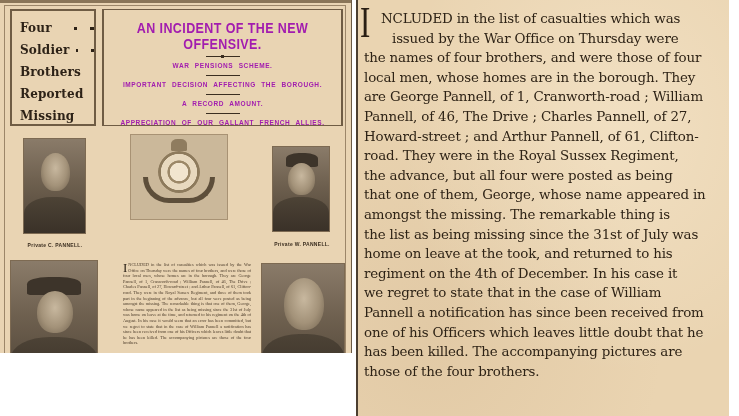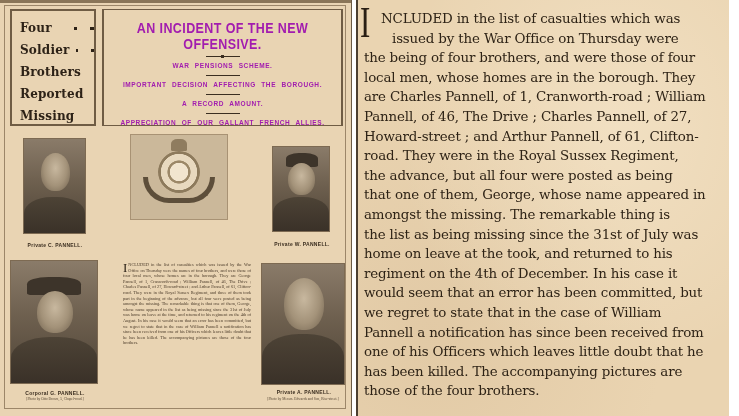--- a/index.html
+++ b/index.html
@@ -1,21 +1,21 @@
 <!DOCTYPE html>
 <html><head>
 <meta charset="utf-8">
 <style>
   * { box-sizing: border-box; margin: 0; padding: 0; }
   html, body { width: 739px; height: 416px; background: #ffffff; overflow: hidden; }
   body { position: relative; font-family: "DejaVu Serif", serif; }
 
   
   .left-panel {
-    position: absolute; left: 0; top: 0; width: 352px; height: 416px;
+    position: absolute; left: 0; top: 0; width: 352px; height: 353px;
     background: #e9d4b3;
     border-right: 1px solid #6b5a44;
     overflow: hidden;
   }
   .left-inner-frame {
     position: absolute; left: 4px; top: 5px; width: 342px; height: 404px;
     border: 1px solid #9c8669;
   }
   .top-rule { position:absolute; left:0; top:0; width:352px; height:3px; background:#8a7558; }
 
@@ -206,32 +206,31 @@
   </div>
   <div class="caption" style="left:262px;top:389px;width:84px;">Private A. PANNELL.</div>
   <div class="credit" style="left:256px;top:397px;width:94px;">[Photo by Messrs. Edwards and Son, Rise-street.]</div>
 </div>
 
 <div class="right-panel">
   <div class="dropcap-big">I</div>
   <div class="article">
     <div class="line first-line">NCLUDED in the list of casualties which was</div>
     <div class="line indent">issued by the War Office on Thursday were</div>
-    <div class="line">the being of four brothers, and were those of four</div>
+    <div class="line">the names of four brothers, and were those of four</div>
     <div class="line">local men, whose homes are in the borough.  They</div>
-    <div class="line">are Charles Pannell, of 1, Cranworth-road ; William</div>
+    <div class="line">are George Pannell, of 1, Cranworth-road ; William</div>
     <div class="line">Pannell, of 46, The Drive ; Charles Pannell, of 27,</div>
     <div class="line">Howard-street ; and Arthur Pannell, of 61, Clifton-</div>
     <div class="line">road.  They were in the Royal Sussex Regiment,</div>
     <div class="line">the advance, but all four were posted as being</div>
     <div class="line">that one of them, George, whose name appeared in</div>
     <div class="line">amongst the missing.  The remarkable thing is</div>
     <div class="line">the list as being missing since the 31st of July was</div>
     <div class="line">home on leave at the took, and returned to his</div>
     <div class="line">regiment on the 4th of December.  In his case it</div>
-    <div class="line">would seem that an error has been committed, but</div>
     <div class="line">we regret to state that in the case of William</div>
     <div class="line">Pannell a notification has since been received from</div>
     <div class="line">one of his Officers which leaves little doubt that he</div>
     <div class="line">has been killed.  The accompanying pictures are</div>
     <div class="line last">those of the four brothers.</div>
   </div>
 </div>
 
 </body></html>

